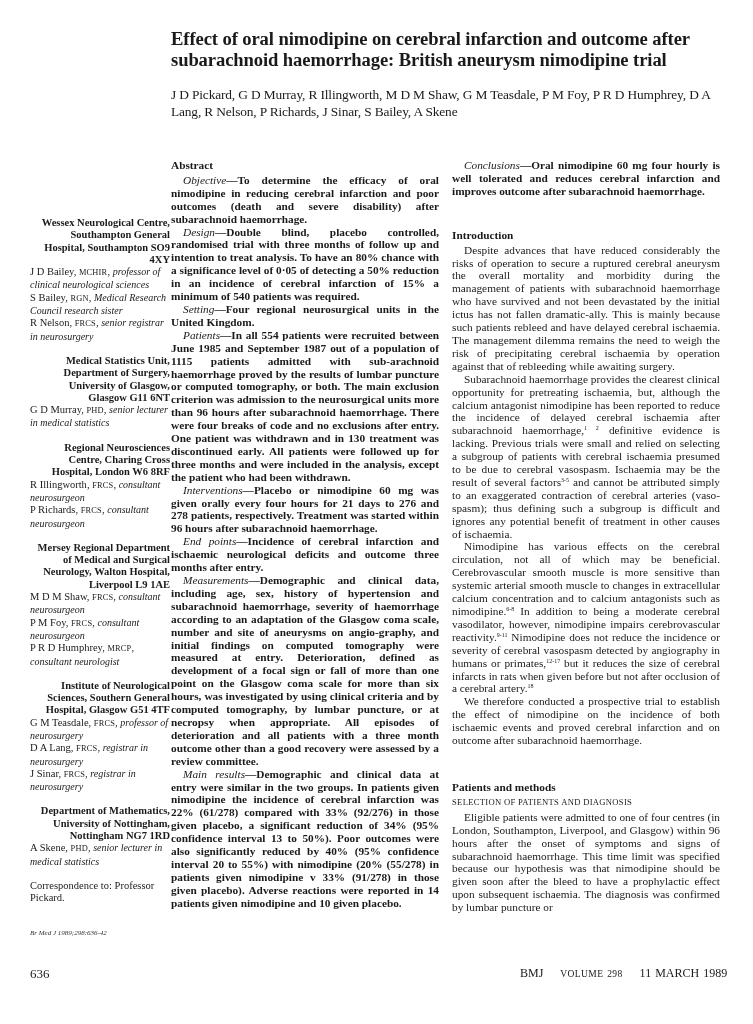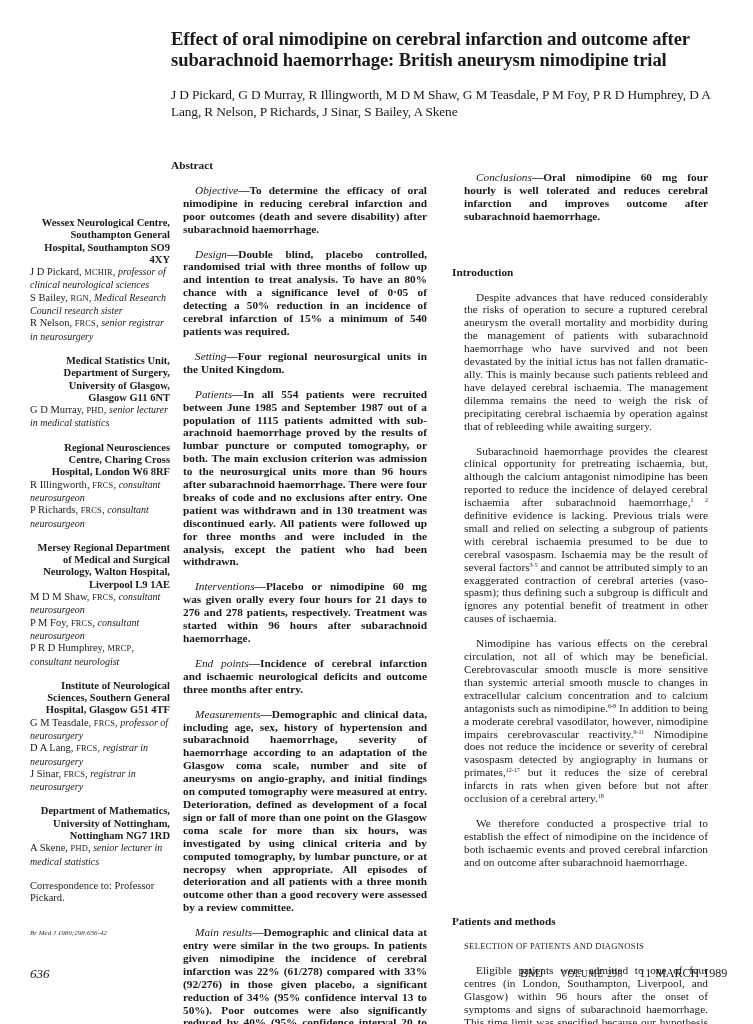--- a/index.html
+++ b/index.html
@@ -10,43 +10,43 @@
   .aff { margin-bottom: 12px; }
   .aff-head { font-weight: bold; text-align: right; }
   .aff-person { }
   .sc { font-size: 8.4px; letter-spacing: 0.2px; }
   .role { font-style: italic; font-size: 10px; }
   .corr { font-size: 10.5px; margin-top: 10px; }
   .cite { font-style: italic; font-size: 7px; margin-top: 22px; color: #333; }
   .col { position: absolute; font-size: 11.3px; line-height: 12.9px; text-align: justify; }
   .col1 { left: 171px; top: 159px; width: 268px; font-weight: bold; }
   .col2 { left: 452px; top: 159px; width: 268px; }
-  .col1 p, .col2 p { margin: 12px; text-indent: 12px; }
+  .col1 p, .col2 p { margin: 0; text-indent: 12px; }
   .col1 .head, .col2 .head { font-weight: bold; text-indent: 0; margin-bottom: 2px; }
   .lbl { font-style: italic; font-weight: normal; }
   .concl { font-weight: bold; }
   .gap1 { height: 31px; }
   .gap2 { height: 34px; }
   .subhead { font-size: 8.6px; letter-spacing: 0.3px; text-indent: 0 !important; margin-bottom: 2px !important; }
   sup { font-size: 6px; line-height: 0; vertical-align: 4px; }
-  .pageno { position: absolute; left: 30px; top: 966px; font-size: 13px; font-style: italic; }
+  .pageno { position: absolute; left: 30px; top: 966px; font-size: 13px; }
   .footer { position: absolute; left: 520px; top: 966px; font-size: 12px; word-spacing: 1px; }
   .footer .sc2 { font-size: 9.5px; letter-spacing: 0.4px; }
   .footer span { margin-right: 13px; }
 </style>
 </head>
 <body>
 
 <div class="title">Effect of oral nimodipine on cerebral infarction and outcome after subarachnoid haemorrhage: British aneurysm nimodipine trial</div>
 <div class="authors">J D Pickard, G D Murray, R Illingworth, M D M Shaw, G M Teasdale, P M Foy, P R D Humphrey, D A Lang, R Nelson, P Richards, J Sinar, S Bailey, A Skene</div>
 
 <div class="sidebar">
   <div class="aff">
     <div class="aff-head">Wessex Neurological Centre, Southampton General Hospital, Southampton SO9 4XY</div>
-    <div class="aff-person"><span>J D Pickard</span>, <span class="sc">MCHIR</span>, <span class="role">professor of clinical neurological sciences</span></div>
+    <div class="aff-person"><span>J D Bailey</span>, <span class="sc">MCHIR</span>, <span class="role">professor of clinical neurological sciences</span></div>
     <div class="aff-person"><span>S Bailey</span>, <span class="sc">RGN</span>, <span class="role">Medical Research Council research sister</span></div>
     <div class="aff-person"><span>R Nelson</span>, <span class="sc">FRCS</span>, <span class="role">senior registrar in neurosurgery</span></div>
   </div>
 
   <div class="aff">
     <div class="aff-head">Medical Statistics Unit, Department of Surgery, University of Glasgow, Glasgow G11 6NT</div>
     <div class="aff-person"><span>G D Murray</span>, <span class="sc">PHD</span>, <span class="role">senior lecturer in medical statistics</span></div>
   </div>
 
   <div class="aff">

